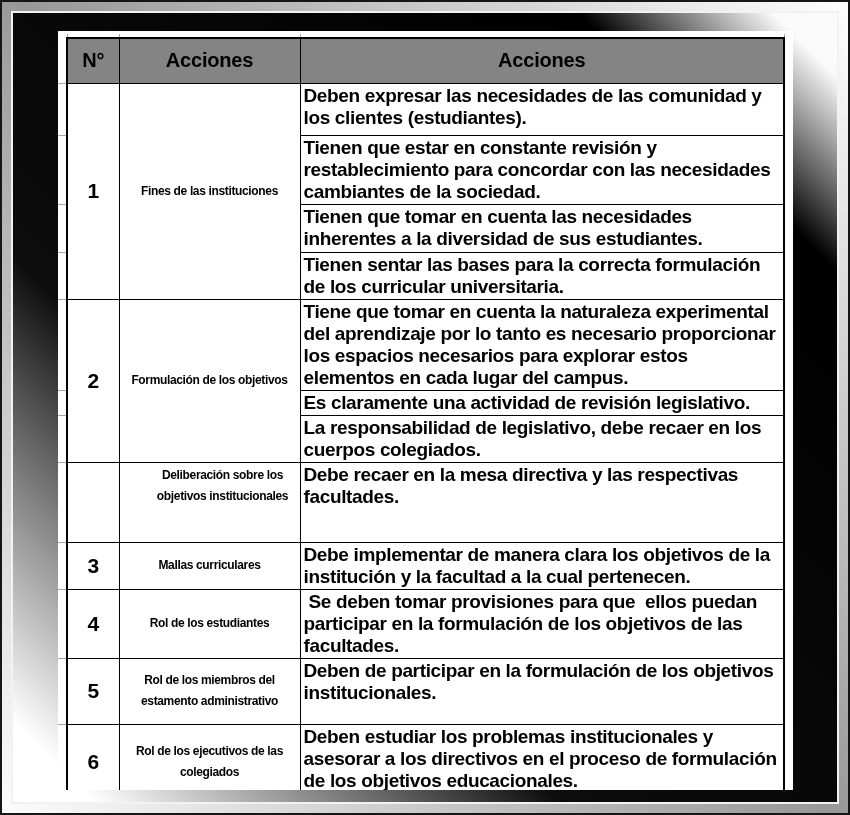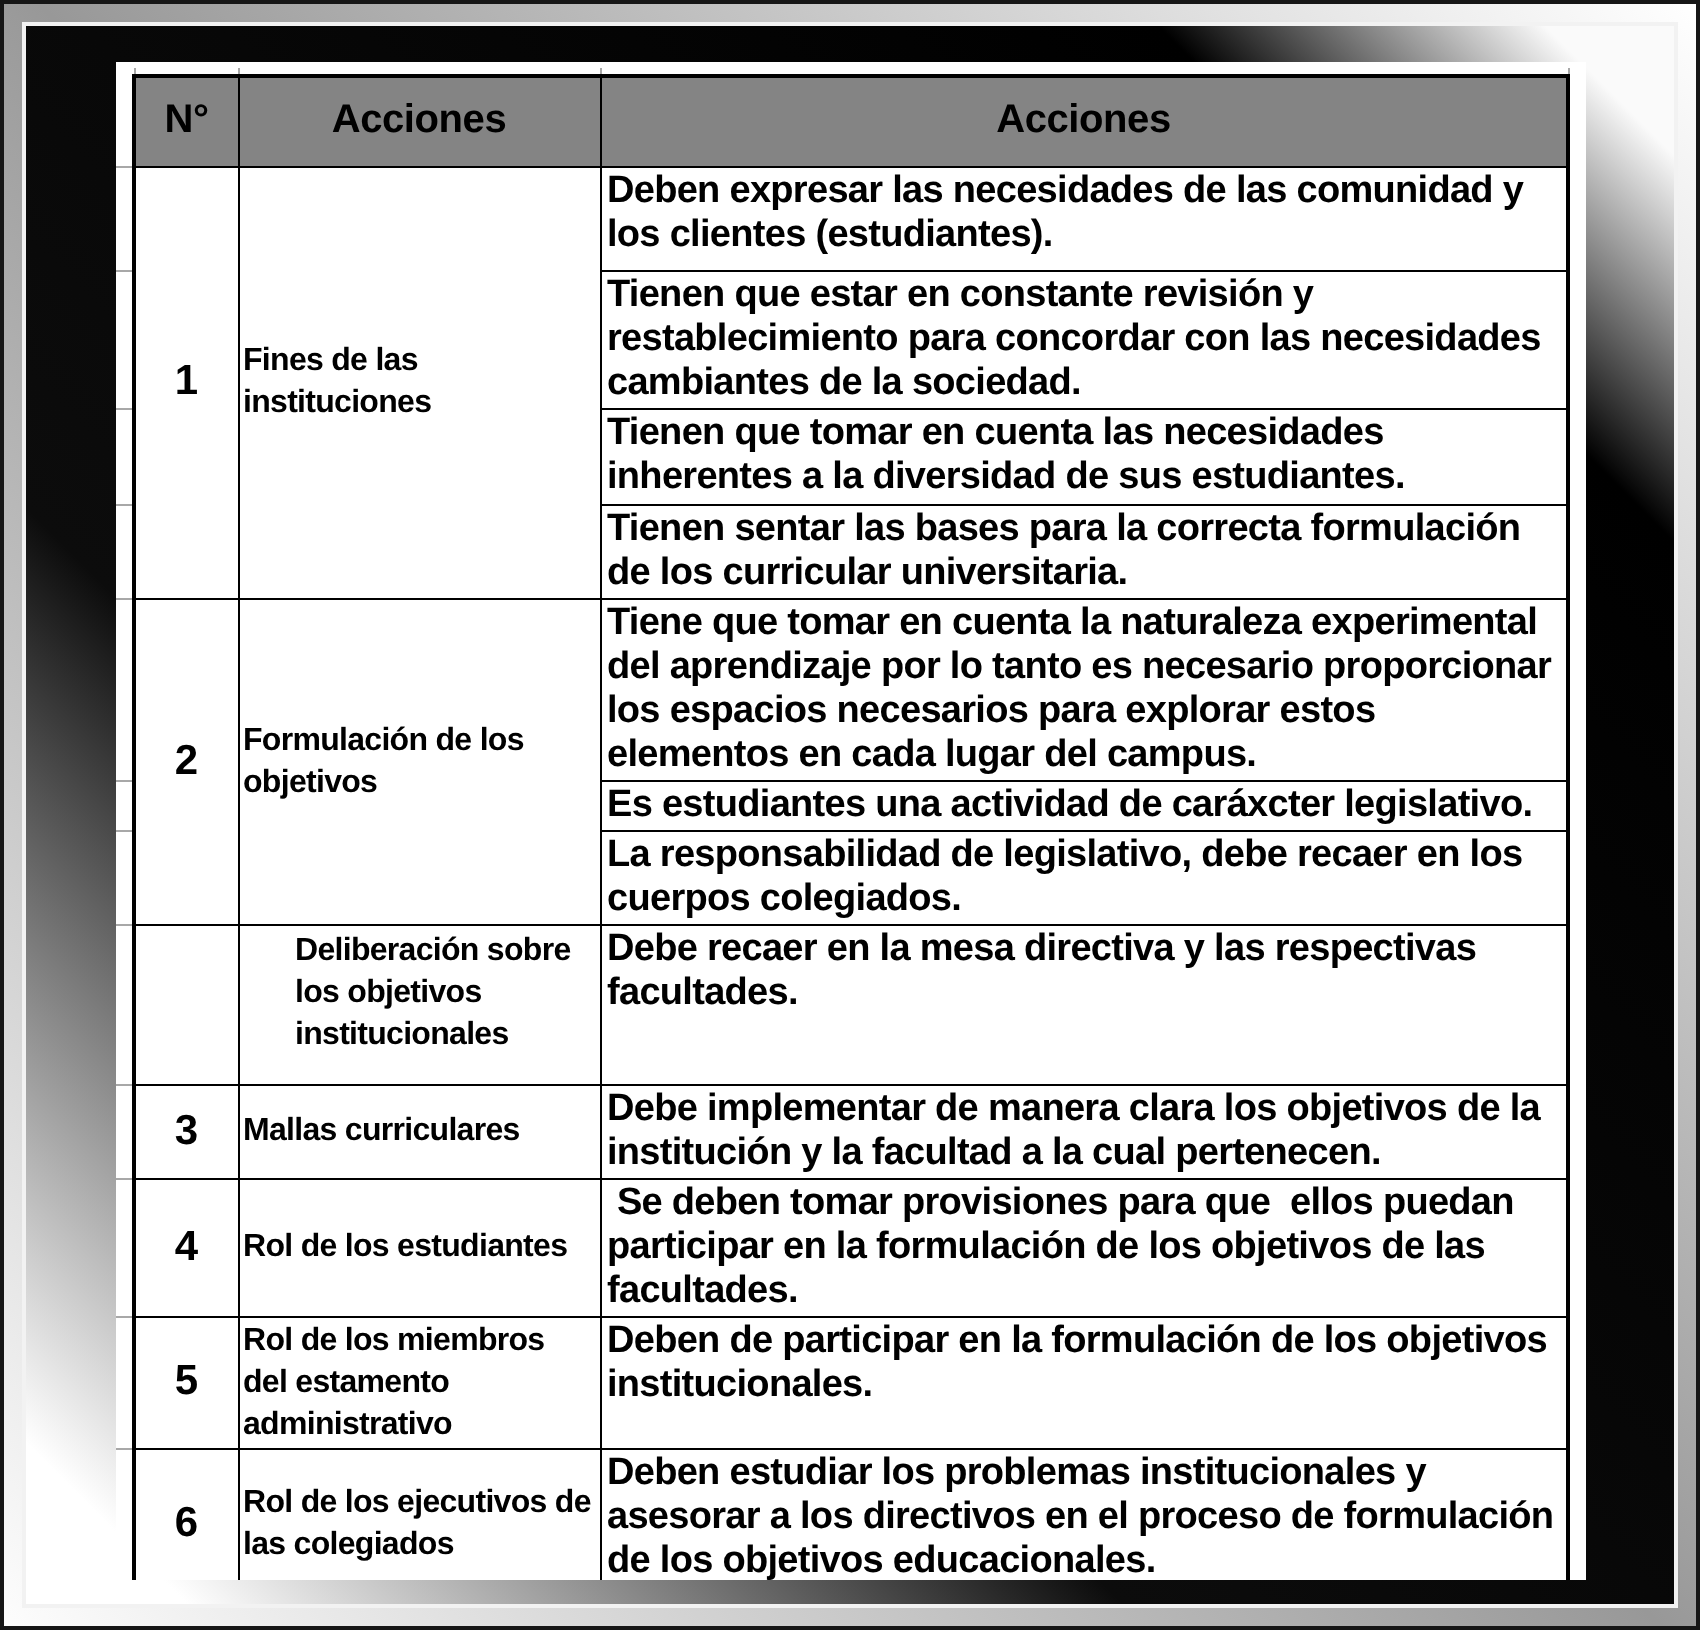--- a/index.html
+++ b/index.html
@@ -70,22 +70,23 @@
   .bl { border-left: 2px solid #000 !important; }
   .br { border-right: 2px solid #000 !important; }
   .cell-num {
     border: 1px solid #000;
     text-align: center;
     vertical-align: middle;
     font-size: 21px;
   }
   .cell-var {
     border: 1px solid #000;
+    text-align: center;
     vertical-align: middle;
-    font-size: 16px;
+    font-size: 12px;
     line-height: 21px;
     letter-spacing: -0.35px;
     padding: 0 2px;
   }
   .cell-action {
     border: 1px solid #000;
     text-align: left;
     vertical-align: top;
     font-size: 19px;
     line-height: 22px;
@@ -146,21 +147,21 @@
             </tr>
 
             <tr style="height:84px">
               <td class="gut"></td>
               <td class="cell-num bl" rowspan="3">2</td>
               <td class="cell-var" rowspan="3">Formulación de los objetivos</td>
               <td class="cell-action br">Tiene que tomar en cuenta la naturaleza experimental del aprendizaje por lo tanto es necesario proporcionar los espacios necesarios para explorar estos elementos en cada lugar del campus.</td>
             </tr>
             <tr style="height:23px">
               <td class="gut"></td>
-              <td class="cell-action br">Es estudiantes una actividad de caráxcter legislativo.</td>
+              <td class="cell-action br">Es claramente una actividad de revisión legislativo.</td>
             </tr>
             <tr style="height:46px">
               <td class="gut"></td>
               <td class="cell-action br">La responsabilidad de legislativo, debe recaer en los cuerpos colegiados.</td>
             </tr>
 
             <tr style="height:80px">
               <td class="gut"></td>
               <td class="cell-num bl"></td>
               <td class="cell-var" style="vertical-align:top;padding-top:2px;padding-left:28px;">Deliberación sobre los objetivos institucionales</td>

